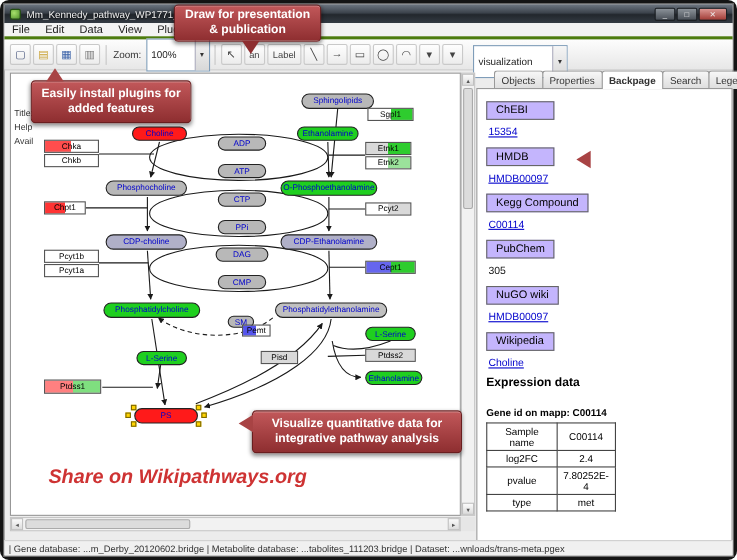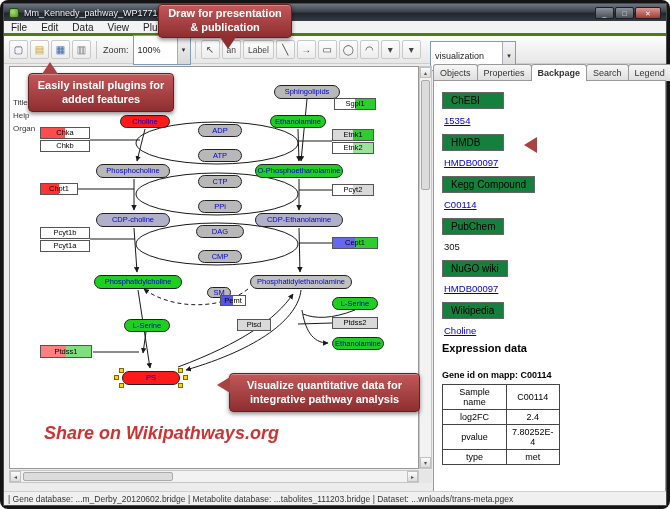--- a/index.html
+++ b/index.html
@@ -57,27 +57,27 @@
   .sb-arrow{position:absolute;width:11px;height:11px;display:flex;align-items:center;justify-content:center;
             font-size:6px;color:#555;background:linear-gradient(#fbfbfb,#dcdcdc);border:1px solid #c0c0c0;}
   .vscroll .sb-arrow.a1{left:0;top:0;} .vscroll .sb-arrow.a2{left:0;bottom:0;}
   .hscroll .sb-arrow.a1{left:0;top:0;} .hscroll .sb-arrow.a2{right:0;top:0;}
   .sb-thumb-v{position:absolute;left:1px;top:13px;width:9px;height:110px;background:#dcdcdc;border:1px solid #aaa;border-radius:2px;}
   .sb-thumb-h{position:absolute;top:1px;left:13px;height:9px;width:150px;background:#dcdcdc;border:1px solid #aaa;border-radius:2px;}
   .sb-corner{position:absolute;left:415px;top:406px;width:13px;height:13px;background:#e6e6e6;}
 
   
   .right-panel{position:absolute;left:429px;top:0;width:233px;height:428px;}
-  .tabs{display:flex;height:17px;padding-left:0;}
+  .tabs{display:flex;height:17px;padding-left:16px;}
   .tab{font-size:9px;color:#333;padding:3px 6px 2px;background:linear-gradient(#f7f7f7,#dddddd);
        border:1px solid #999;border-bottom:none;border-radius:3px 3px 0 0;margin-right:-1px;}
   .tab.selected{background:#fff;position:relative;z-index:2;font-weight:bold;}
   .panel-body{position:absolute;left:0;top:16px;right:0;bottom:0;background:#fff;border:1px solid #999;padding:9px 8px;overflow:hidden;}
   .bp-section{margin-bottom:6px;}
-  .bp-header{display:inline-block;border:1px solid #666;background:#15803d;font-size:10px;padding:2px 8px;min-width:62px;}
+  .bp-header{display:inline-block;border:1px solid #666;background:#c4b5fd;font-size:10px;padding:2px 8px;min-width:62px;}
   .bp-value{font-size:9.5px;margin:6px 0 6px 2px;color:#111;}
   a.bp-link{color:#0000cc;text-decoration:underline;cursor:pointer;}
   .expr-title{font-weight:bold;font-size:11px;color:#000;margin-top:2px;}
   .geneid{font-weight:bold;font-size:9px;color:#000;margin-top:16px;}
   table.expr{border-collapse:collapse;margin-top:4px;}
   table.expr td{border:1px solid #444;font-size:9px;padding:2px 5px;text-align:center;height:11px;}
   td.c1{width:64px;} td.c2{width:52px;}
 
   
   .statusbar{position:absolute;left:0;bottom:0;width:100%;height:14px;background:#f0f0f0;border-top:1px solid #cfcfcf;
@@ -173,21 +173,21 @@
             <path d="M80,172 L125,172"></path>
             <path d="M322,74 L289,74"></path>
             <path d="M322,123 L289,123"></path>
             <path d="M322,176 L289,176"></path>
             <path d="M238,222 C212,243 162,243 134,222" stroke-dasharray="4 3" marker-end="url(#arr)"></path>
           </g>
         </svg>
         <div class="canvas-info">
           <div>Title:</div>
           <div>Help</div>
-          <div>Organ</div>
+          <div>Avail</div>
         </div>
         <div id="nodes" style="display:contents"><div class="node met" style="left: 264px; top: 18px; width: 66px; height: 14px; background: rgb(184, 184, 184);">Sphingolipids</div><div class="node gene" style="left: 324px; top: 31px; width: 42px; height: 12px; background: linear-gradient(90deg, rgb(255, 255, 255) 0px, rgb(255, 255, 255) 50%, rgb(46, 204, 46) 50%, rgb(46, 204, 46) 100%);">Sgpl1</div><div class="node met" style="left: 110px; top: 48px; width: 50px; height: 13px; background: rgb(255, 26, 26);">Choline</div><div class="node met" style="left: 260px; top: 48px; width: 56px; height: 13px; background: rgb(31, 207, 31);">Ethanolamine</div><div class="node gene" style="left: 30px; top: 60px; width: 50px; height: 12px; background: linear-gradient(90deg, rgb(255, 77, 77) 0px, rgb(255, 77, 77) 50%, rgb(255, 255, 255) 50%, rgb(255, 255, 255) 100%);">Chka</div><div class="node gene" style="left: 30px; top: 73px; width: 50px; height: 12px; background: linear-gradient(90deg, rgb(255, 255, 255) 0px, rgb(255, 255, 255) 50%, rgb(255, 255, 255) 50%, rgb(255, 255, 255) 100%);">Chkb</div><div class="node met" style="left: 188px; top: 57px; width: 44px; height: 13px; background: rgb(184, 184, 184);">ADP</div><div class="node met" style="left: 188px; top: 82px; width: 44px; height: 13px; background: rgb(184, 184, 184);">ATP</div><div class="node gene" style="left: 322px; top: 62px; width: 42px; height: 12px; background: linear-gradient(90deg, rgb(217, 217, 217) 0px, rgb(217, 217, 217) 50%, rgb(46, 204, 46) 50%, rgb(46, 204, 46) 100%);">Etnk1</div><div class="node gene" style="left: 322px; top: 75px; width: 42px; height: 12px; background: linear-gradient(90deg, rgb(255, 255, 255) 0px, rgb(255, 255, 255) 50%, rgb(155, 226, 155) 50%, rgb(155, 226, 155) 100%);">Etnk2</div><div class="node met" style="left: 86px; top: 97px; width: 74px; height: 14px; background: rgb(184, 184, 184);">Phosphocholine</div><div class="node met" style="left: 245px; top: 97px; width: 88px; height: 14px; background: rgb(31, 207, 31);">O-Phosphoethanolamine</div><div class="node gene" style="left: 30px; top: 116px; width: 38px; height: 12px; background: linear-gradient(90deg, rgb(255, 51, 51) 0px, rgb(255, 51, 51) 50%, rgb(255, 255, 255) 50%, rgb(255, 255, 255) 100%);">Chpt1</div><div class="node gene" style="left: 322px; top: 117px; width: 42px; height: 12px; background: linear-gradient(90deg, rgb(255, 255, 255) 0px, rgb(255, 255, 255) 50%, rgb(217, 217, 217) 50%, rgb(217, 217, 217) 100%);">Pcyt2</div><div class="node met" style="left: 188px; top: 108px; width: 44px; height: 13px; background: rgb(184, 184, 184);">CTP</div><div class="node met" style="left: 188px; top: 133px; width: 44px; height: 13px; background: rgb(184, 184, 184);">PPi</div><div class="node met" style="left: 86px; top: 146px; width: 74px; height: 14px; background: rgb(176, 176, 200);">CDP-choline</div><div class="node met" style="left: 245px; top: 146px; width: 88px; height: 14px; background: rgb(176, 176, 200);">CDP-Ethanolamine</div><div class="node gene" style="left: 30px; top: 160px; width: 50px; height: 12px; background: linear-gradient(90deg, rgb(255, 255, 255) 0px, rgb(255, 255, 255) 50%, rgb(255, 255, 255) 50%, rgb(255, 255, 255) 100%);">Pcyt1b</div><div class="node gene" style="left: 30px; top: 173px; width: 50px; height: 12px; background: linear-gradient(90deg, rgb(255, 255, 255) 0px, rgb(255, 255, 255) 50%, rgb(255, 255, 255) 50%, rgb(255, 255, 255) 100%);">Pcyt1a</div><div class="node met" style="left: 186px; top: 158px; width: 48px; height: 13px; background: rgb(184, 184, 184);">DAG</div><div class="node gene" style="left: 322px; top: 170px; width: 46px; height: 12px; background: linear-gradient(90deg, rgb(102, 102, 238) 0px, rgb(102, 102, 238) 50%, rgb(46, 204, 46) 50%, rgb(46, 204, 46) 100%);">Cept1</div><div class="node met" style="left: 188px; top: 183px; width: 44px; height: 13px; background: rgb(184, 184, 184);">CMP</div><div class="node met" style="left: 84px; top: 208px; width: 88px; height: 14px; background: rgb(31, 207, 31);">Phosphatidylcholine</div><div class="node met" style="left: 240px; top: 208px; width: 102px; height: 14px; background: rgb(192, 192, 192);">Phosphatidylethanolamine</div><div class="node met" style="left: 197px; top: 220px; width: 24px; height: 11px; background: rgb(184, 184, 184);">SM</div><div class="node gene" style="left: 210px; top: 228px; width: 26px; height: 11px; background: linear-gradient(90deg, rgb(85, 85, 238) 0px, rgb(85, 85, 238) 50%, rgb(255, 255, 255) 50%, rgb(255, 255, 255) 100%);">Pemt</div><div class="node gene" style="left: 227px; top: 252px; width: 34px; height: 12px; background: linear-gradient(90deg, rgb(217, 217, 217) 0px, rgb(217, 217, 217) 50%, rgb(217, 217, 217) 50%, rgb(217, 217, 217) 100%);">Pisd</div><div class="node met" style="left: 114px; top: 252px; width: 46px; height: 13px; background: rgb(31, 207, 31);">L-Serine</div><div class="node met" style="left: 322px; top: 230px; width: 46px; height: 13px; background: rgb(31, 207, 31);">L-Serine</div><div class="node gene" style="left: 322px; top: 250px; width: 46px; height: 12px; background: linear-gradient(90deg, rgb(217, 217, 217) 0px, rgb(217, 217, 217) 50%, rgb(217, 217, 217) 50%, rgb(217, 217, 217) 100%);">Ptdss2</div><div class="node met" style="left: 322px; top: 270px; width: 52px; height: 13px; background: rgb(31, 207, 31);">Ethanolamine</div><div class="node gene" style="left: 30px; top: 278px; width: 52px; height: 13px; background: linear-gradient(90deg, rgb(255, 128, 128) 0px, rgb(255, 128, 128) 50%, rgb(127, 223, 127) 50%, rgb(127, 223, 127) 100%);">Ptdss1</div><div class="node met" style="left: 112px; top: 304px; width: 58px; height: 14px; background: rgb(255, 26, 26);">PS<span class="handle tl"></span><span class="handle tr"></span><span class="handle bl"></span><span class="handle br"></span><span class="handle ml"></span><span class="handle mr"></span></div></div>
       </div>
 
       <div class="vscroll">
         <div class="sb-arrow a1">▴</div>
         <div class="sb-thumb-v"></div>
         <div class="sb-arrow a2">▾</div>
       </div>
       <div class="hscroll">

